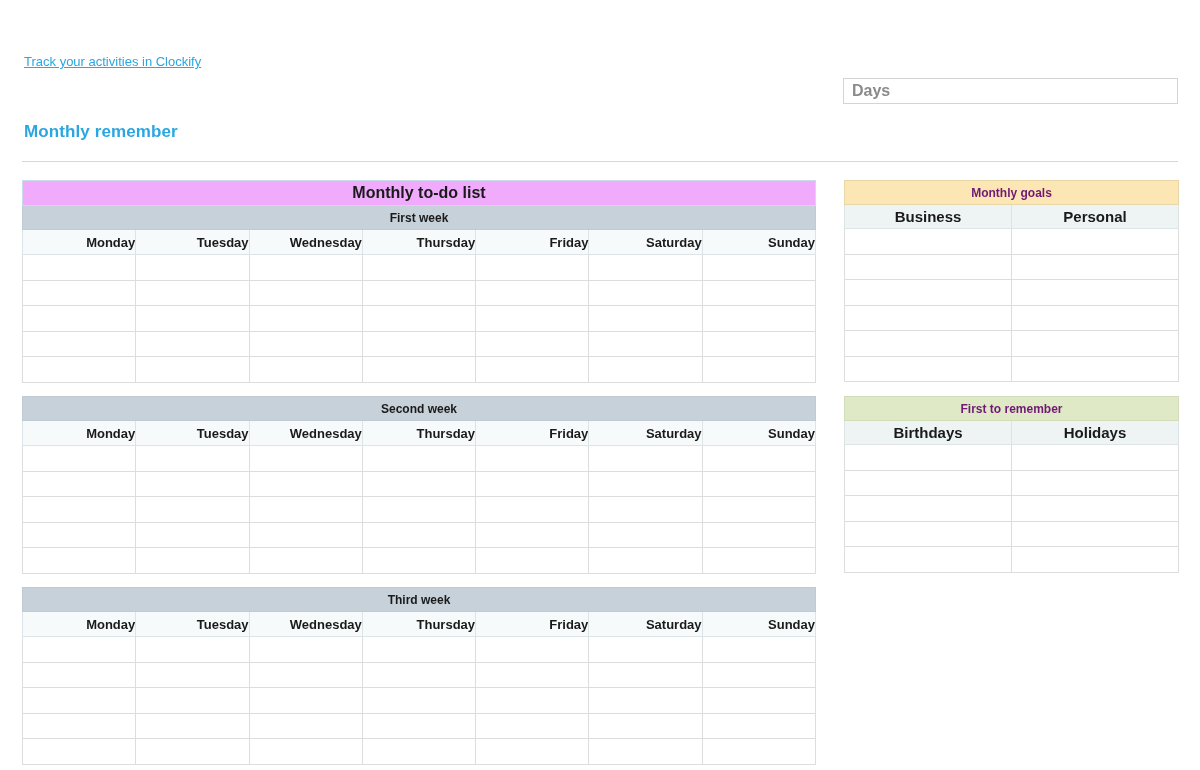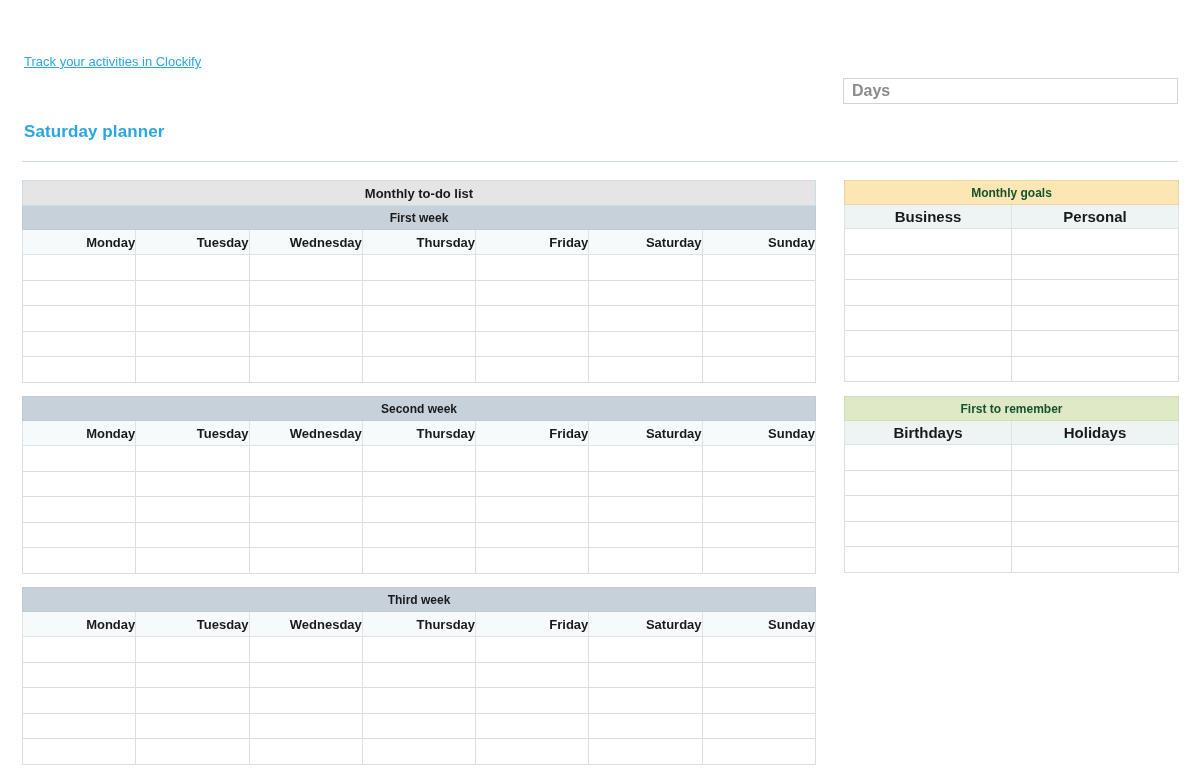--- a/index.html
+++ b/index.html
@@ -89,23 +89,23 @@
     padding: 0;
     margin: 0;
   }
 
   
   .week-table {
     position: absolute;
     width: 794px;
   }
   .week-table th.banner {
-    background: #e5e5e5;
+    background: #f0abfc;
     height: 24px;
-    font-size: 13px;
+    font-size: 16px;
     font-weight: bold;
     color: #1a1a1a;
     text-align: center;
     border-color: #c9dde8;
   }
   .week-table th.weekband {
     background: #c7d1d9;
     height: 23px;
     font-size: 12px;
     font-weight: bold;
@@ -132,21 +132,21 @@
   
   .side-panel {
     position: absolute;
     left: 844px;
     width: 334px;
   }
   .side-panel th.banner {
     height: 23px;
     font-size: 12px;
     font-weight: bold;
-    color: #14532d;
+    color: #701a75;
     text-align: center;
   }
   .side-panel th.banner.goals {
     background: #fbe6b4;
     border-color: #e6d6a8;
   }
   .side-panel th.banner.dates {
     background: #dfe9c6;
     border-color: #d2dcb8;
   }
@@ -169,21 +169,21 @@
 <body>
 
 <div class="top-link-wrap">
   <a class="top-link" href="#">Track your activities in Clockify</a>
 </div>
 
 <div class="days-field">
   <input type="text" placeholder="Days" style="">
 </div>
 
-<div class="page-title">Saturday planner</div>
+<div class="page-title">Monthly remember</div>
 <div class="title-rule"></div>
 
 <div id="week-tables-root">
     <table class="grid week-table" style="top: 180px; left: 22px;">
       <colgroup>
         <col style="width: 113px;">
         <col style="width: 113px;">
         <col style="width: 113px;">
         <col style="width: 113px;">
         <col style="width: 113px;">

